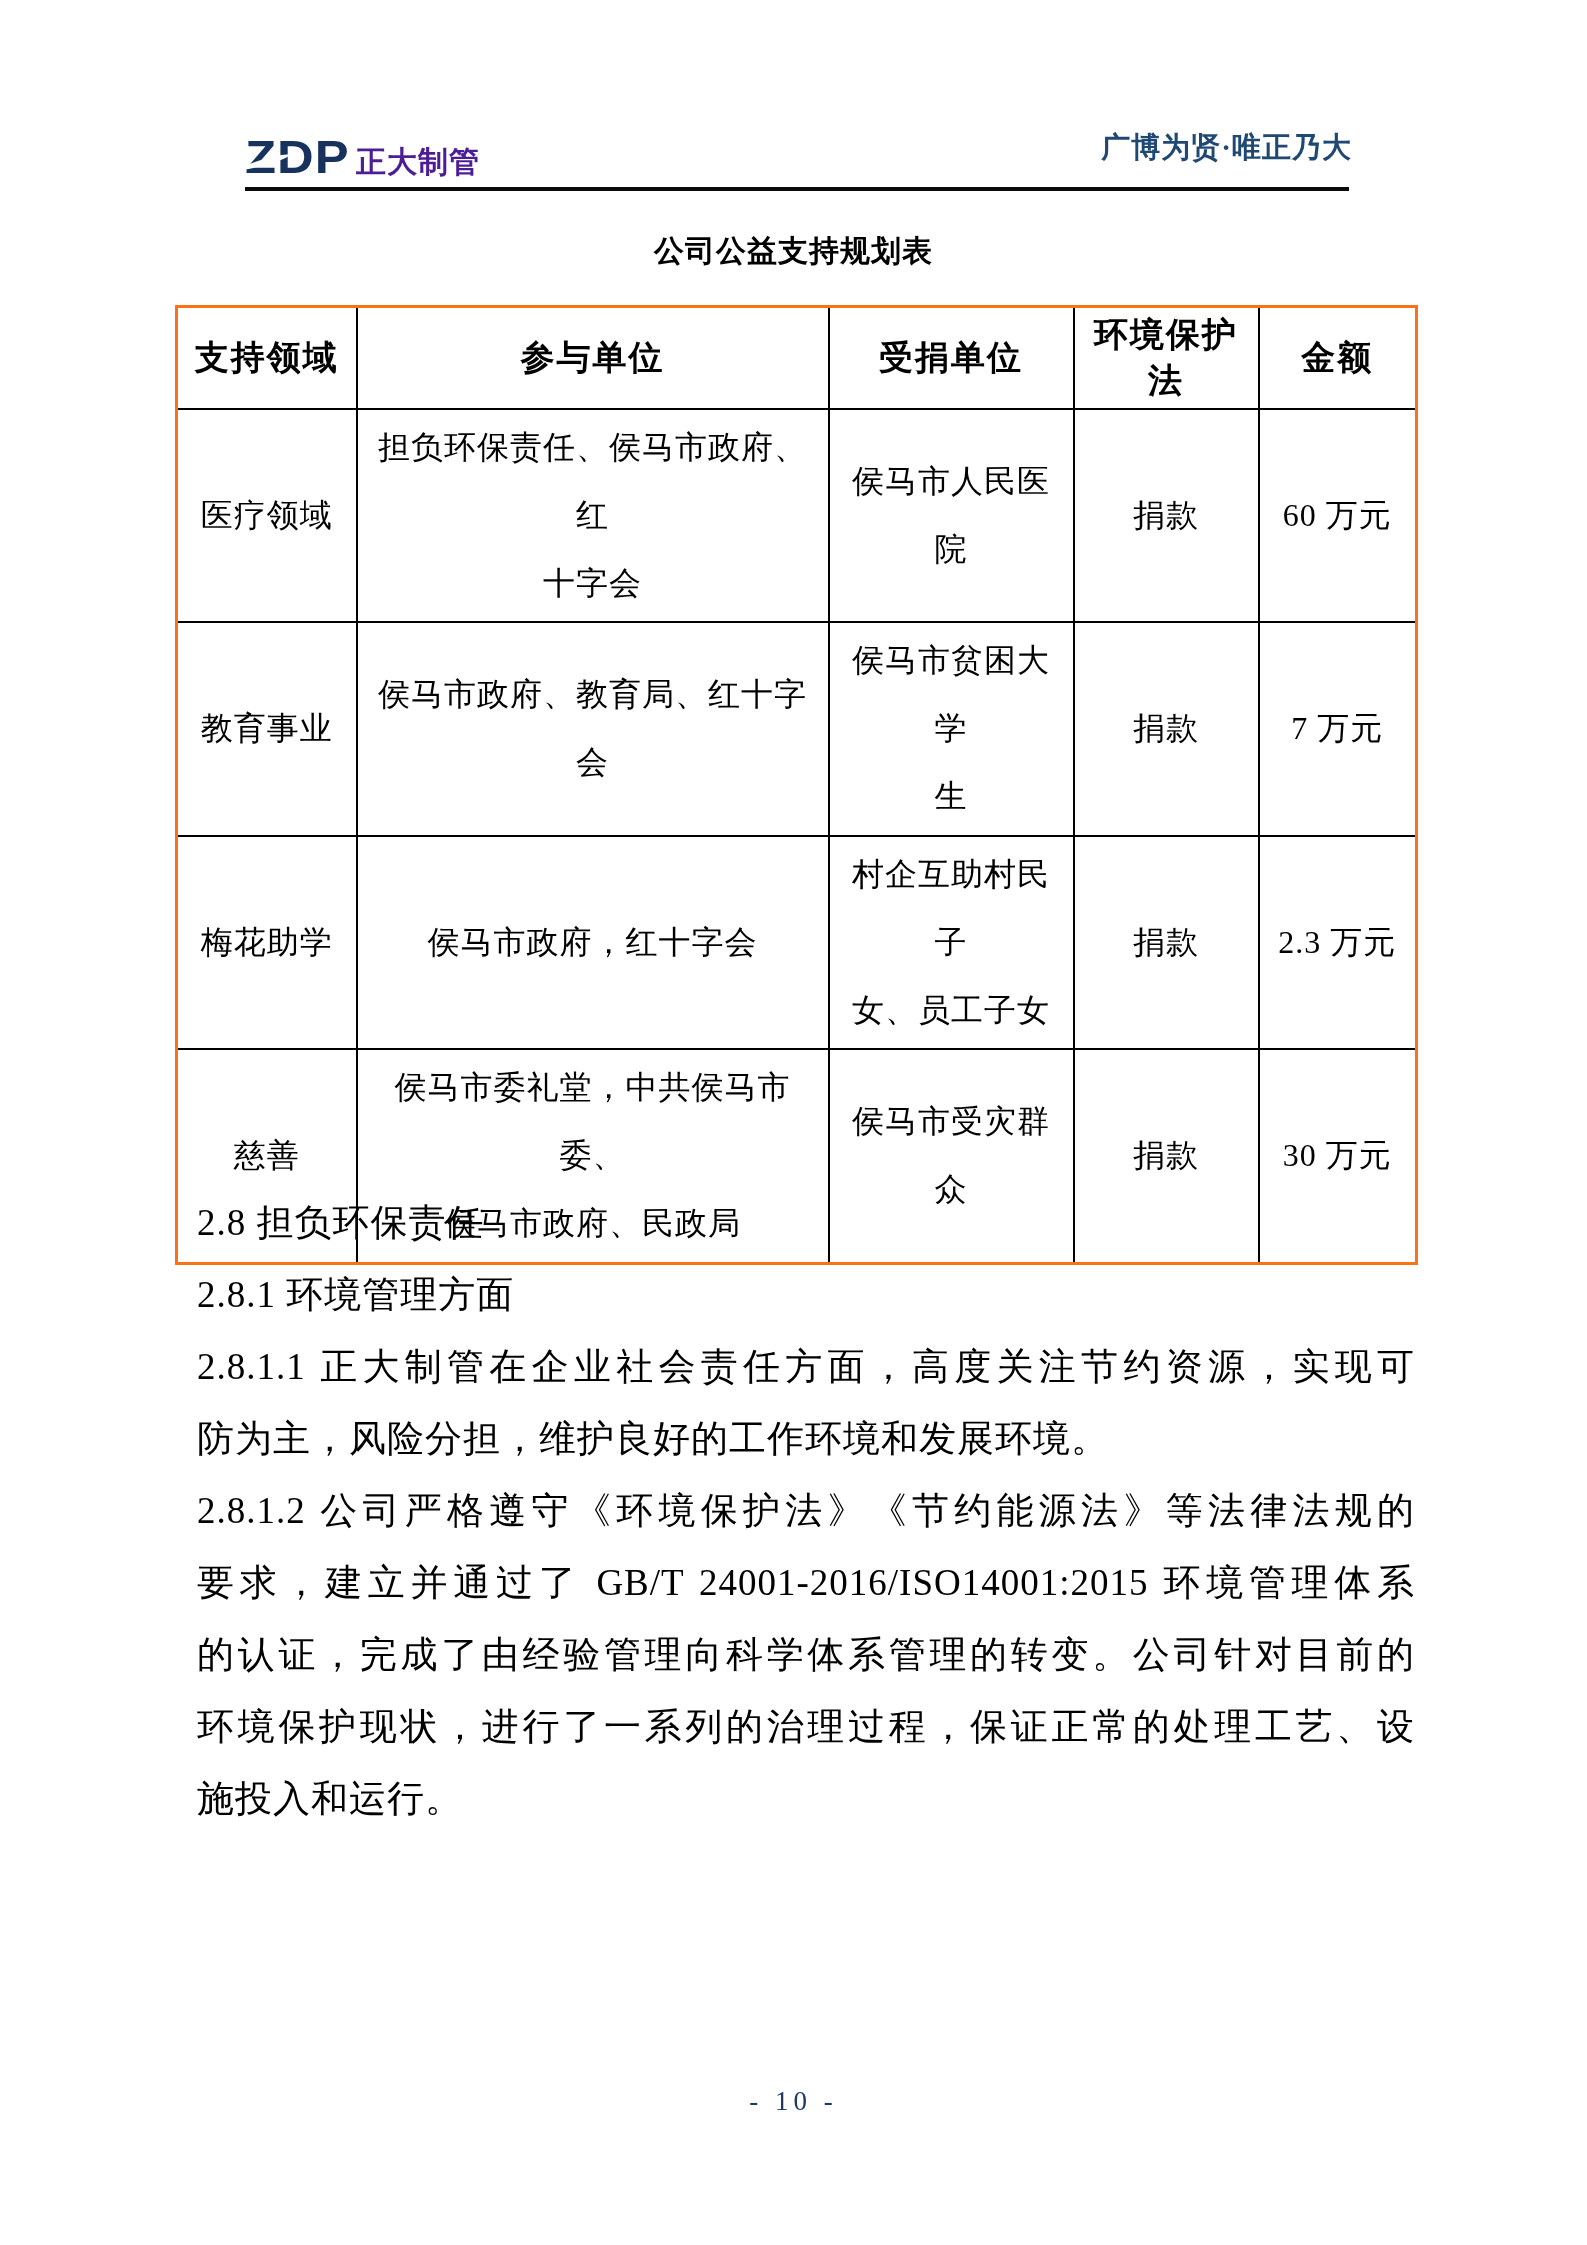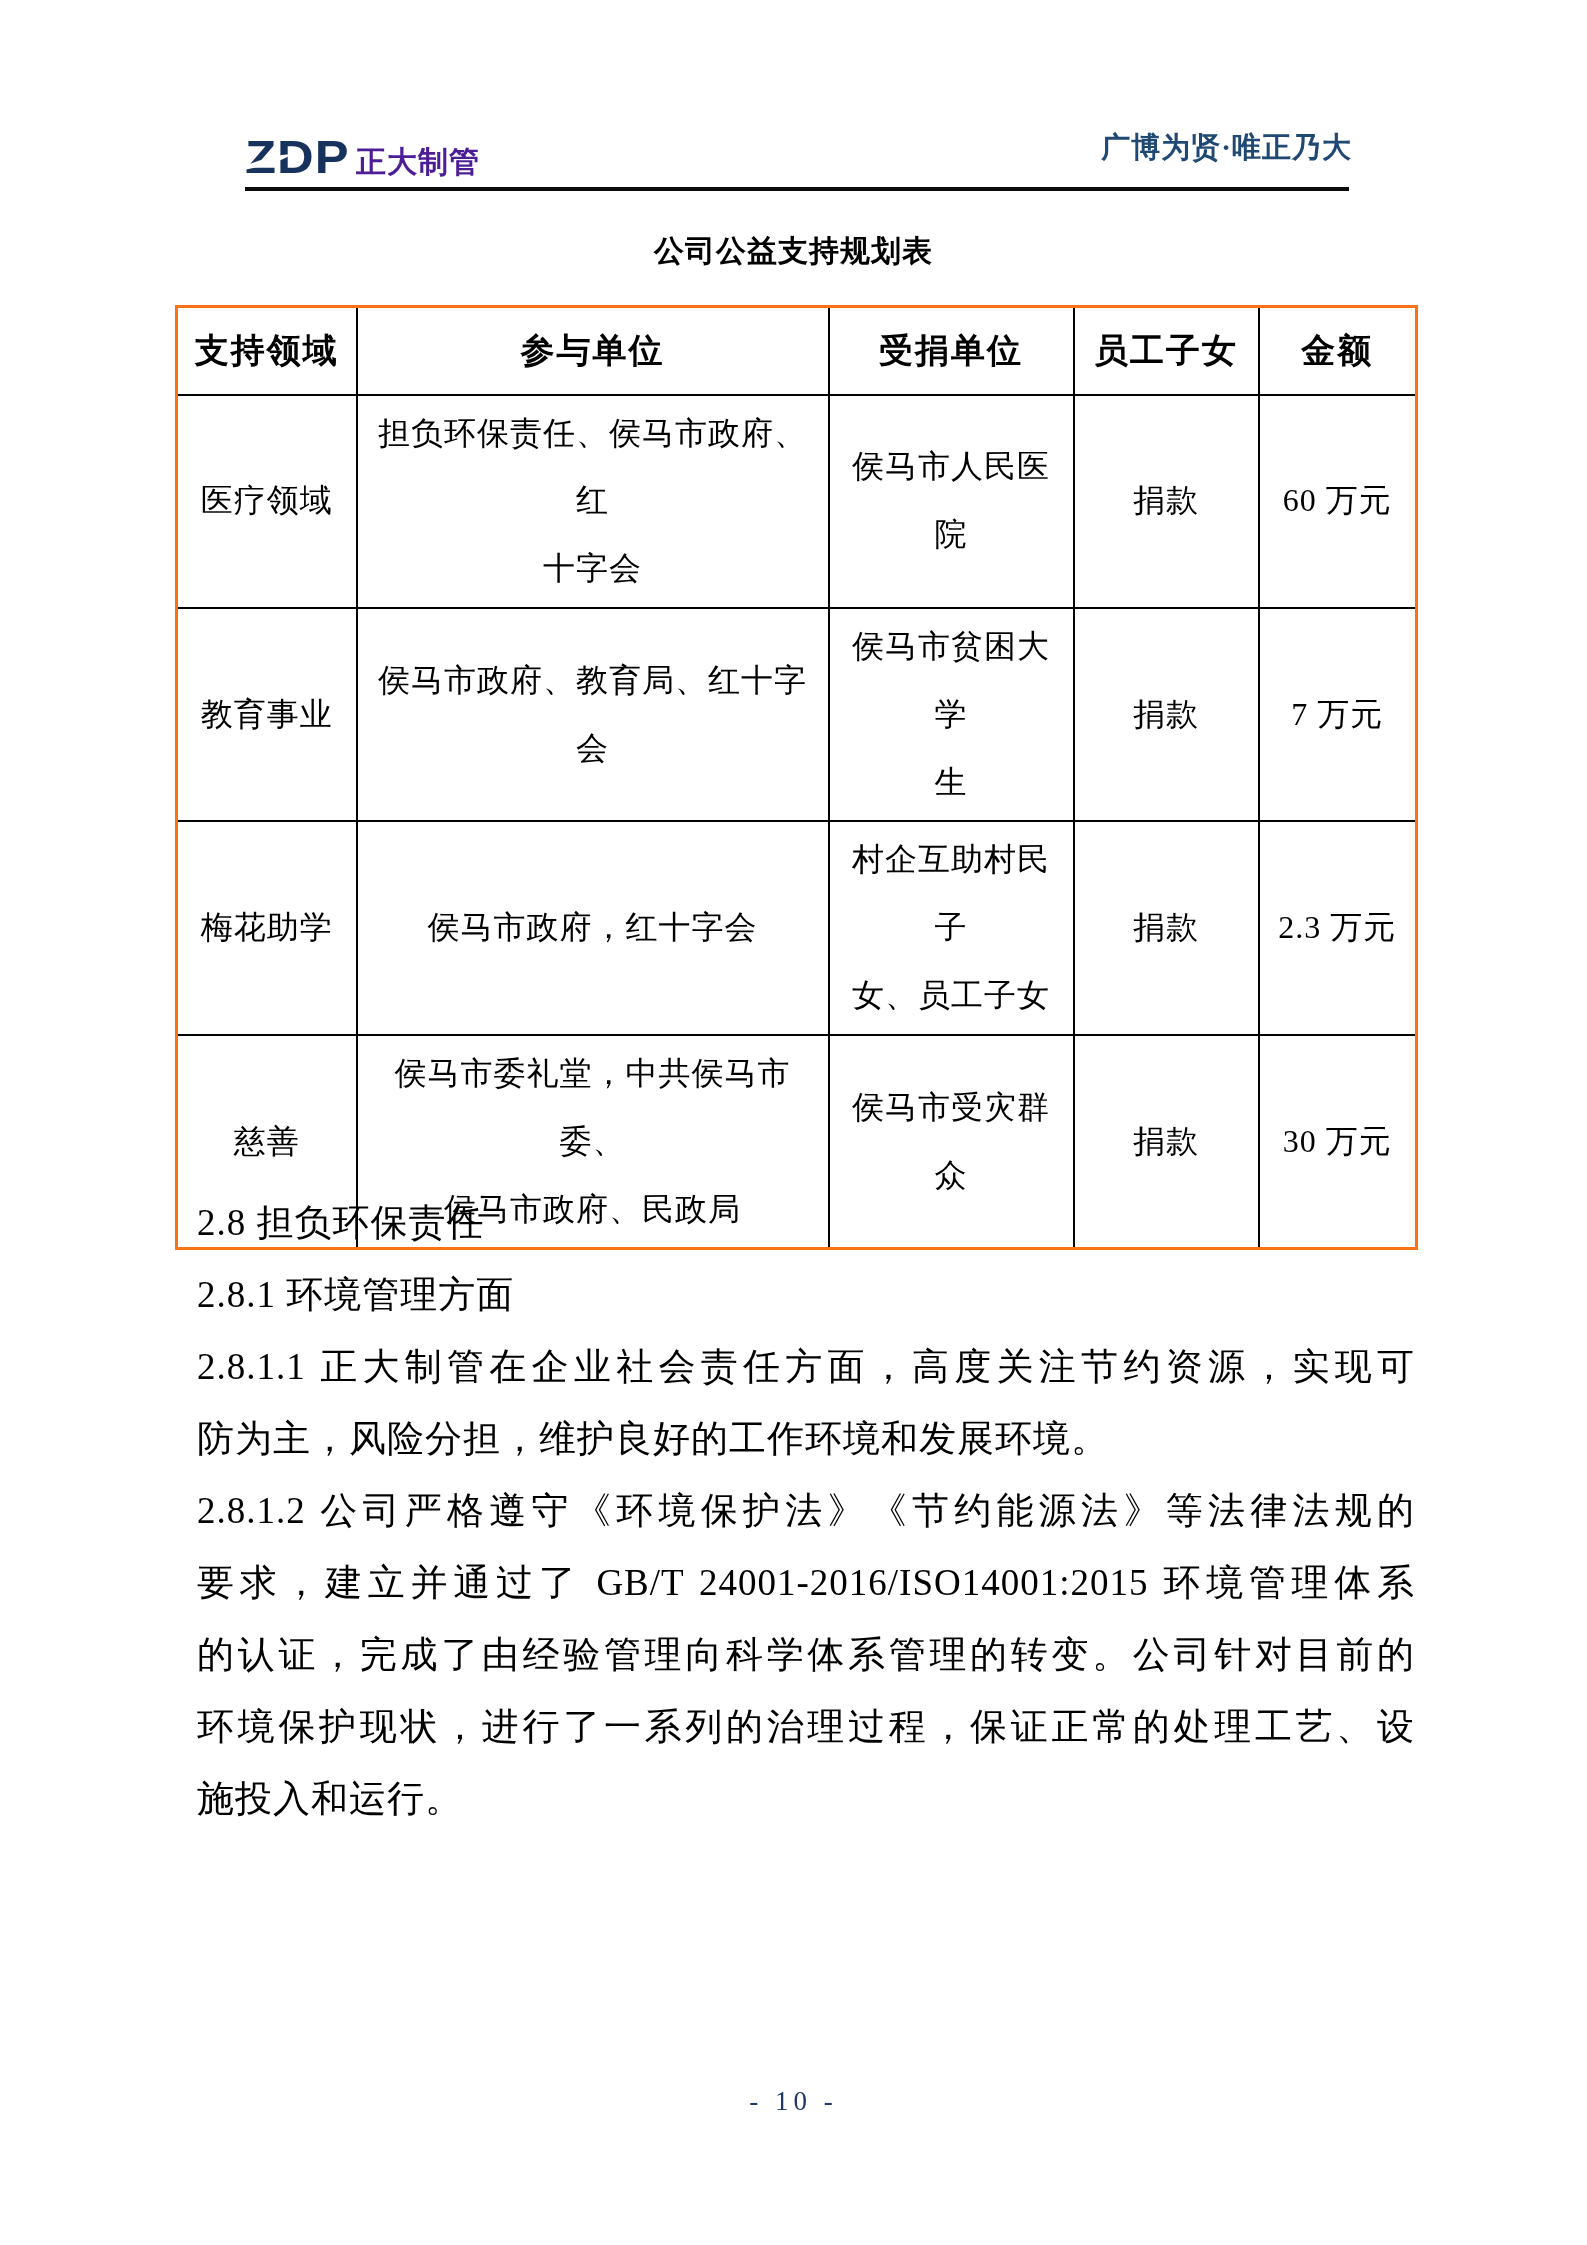--- a/index.html
+++ b/index.html
@@ -162,21 +162,21 @@
       <col style="width:472px">
       <col style="width:245px">
       <col style="width:185px">
       <col style="width:158px">
     </colgroup>
     <thead>
       <tr>
         <th>支持领域</th>
         <th>参与单位</th>
         <th>受捐单位</th>
-        <th>员工子女</th>
+        <th>环境保护法</th>
         <th>金额</th>
       </tr>
     </thead>
     <tbody>
       <tr>
         <td>医疗领域</td>
         <td>担负环保责任、侯马市政府、红
 十字会</td>
         <td>侯马市人民医院</td>
         <td>捐款</td>

